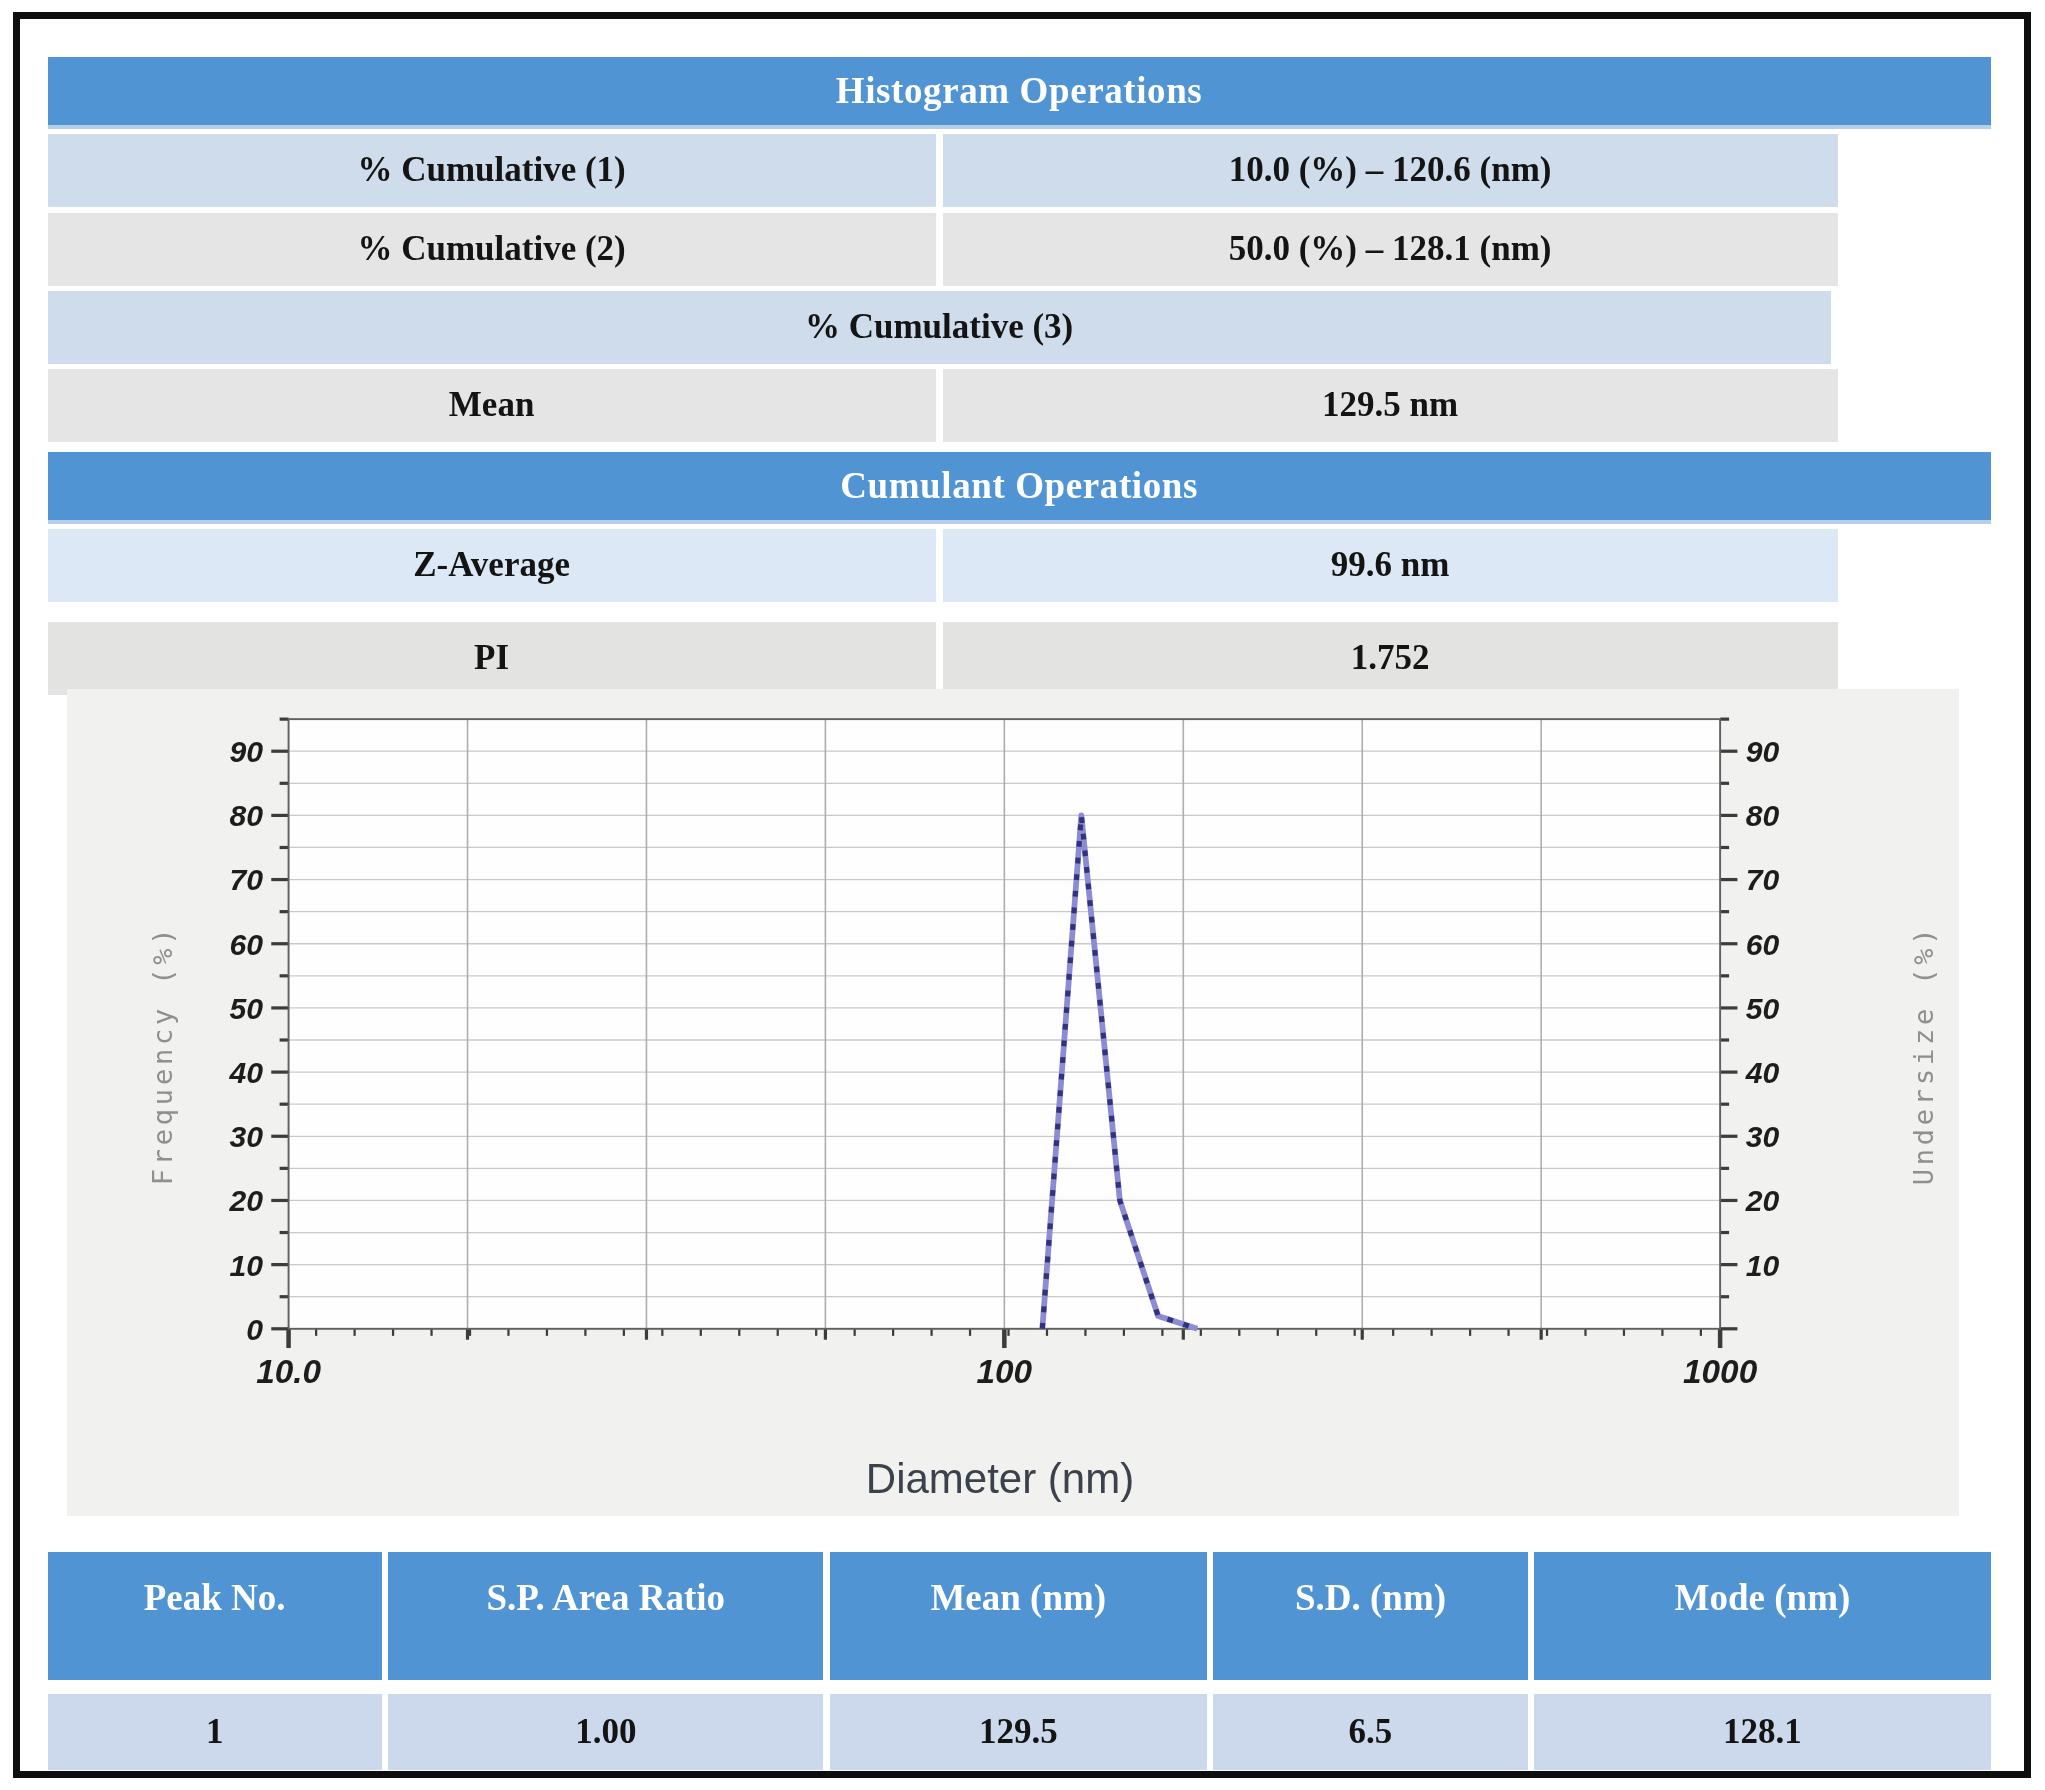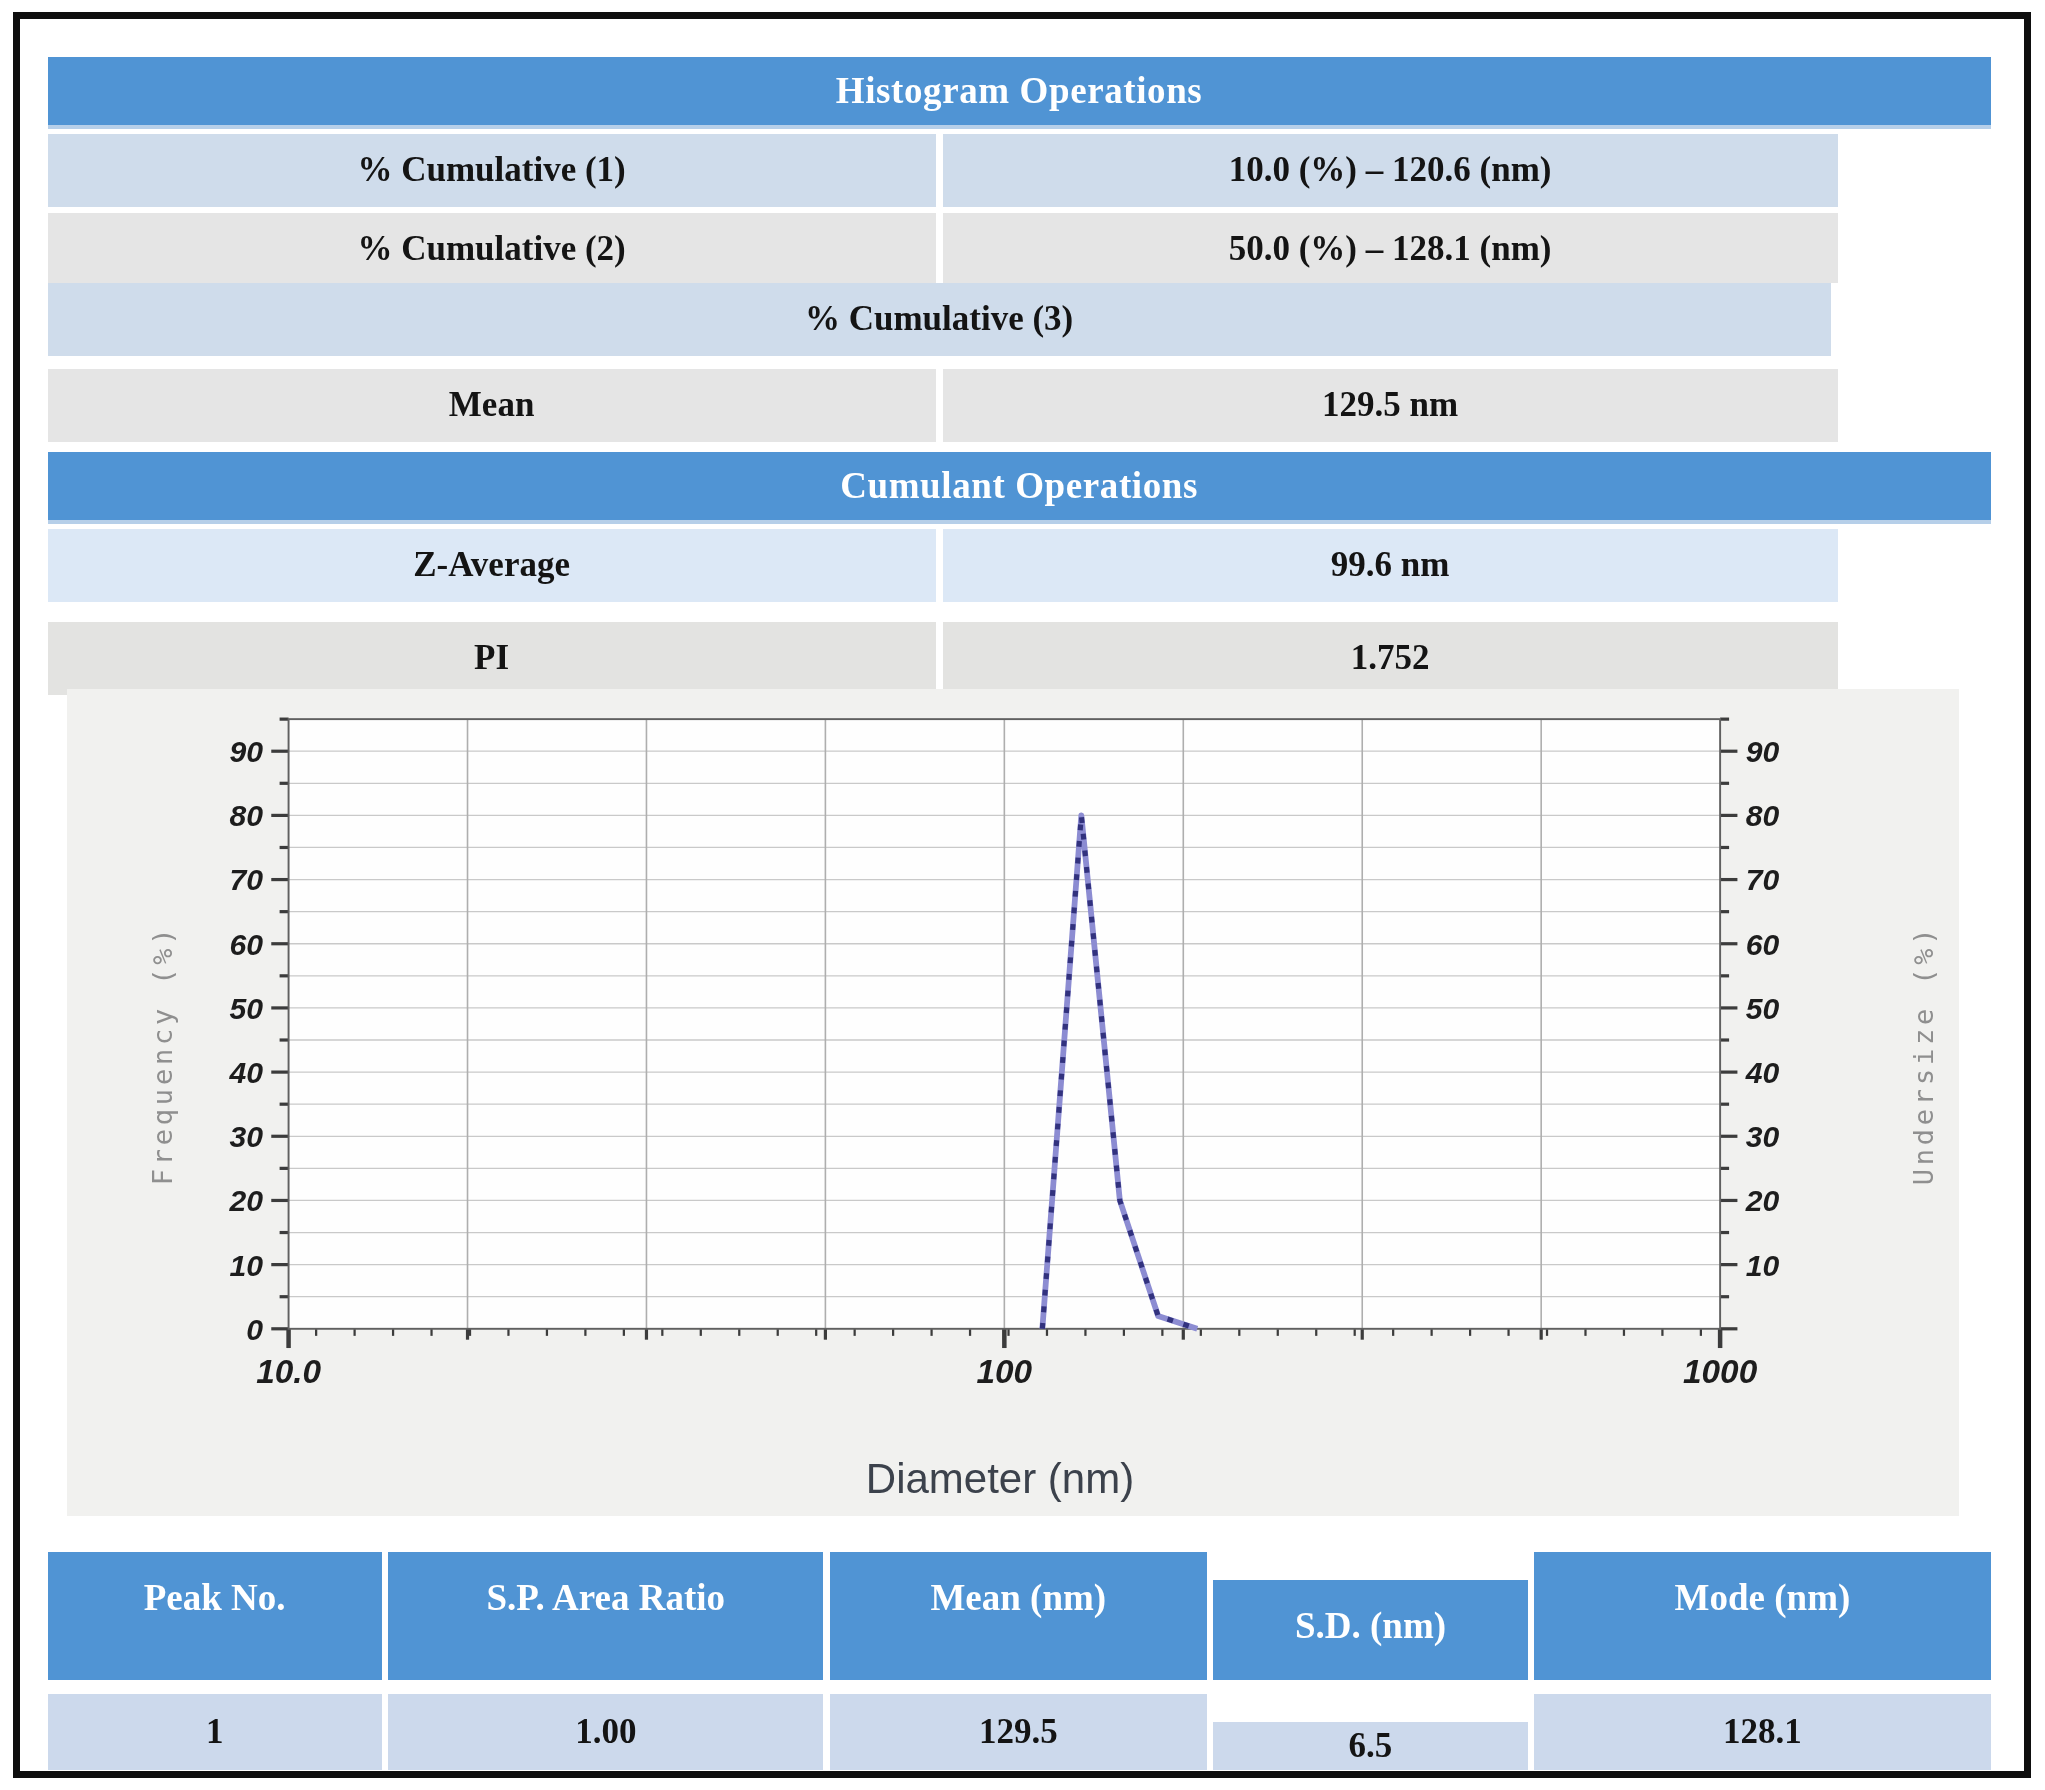--- a/index.html
+++ b/index.html
@@ -37,39 +37,39 @@
   .xaxis-title{position:absolute;font-family:"Liberation Sans",sans-serif;font-size:42px;color:#3c424c;
         transform:translate(-50%,-50%);white-space:nowrap;}
   
   .peak-table{position:absolute;left:27.6px;top:1533px;width:1943px;}
   .peak-head{display:flex;gap:6.4px;height:128px;}
   .peak-head .pcell{background:#5094d4;color:#ffffff;font-size:37px;font-weight:bold;
         display:flex;justify-content:center;align-items:flex-start;padding-top:24.4px;box-sizing:border-box;}
   .peak-row{display:flex;gap:6.4px;height:76px;margin-top:14px;}
   .peak-row .pcell{background:#ccd9ec;color:#141414;font-size:35px;font-weight:bold;
         display:flex;justify-content:center;align-items:center;}
-  .c0{flex:0 0 17.2%;} .c1{flex:0 0 22.4%;} .c2{flex:0 0 19.4%;} .c3{flex:0 0 16.2%;margin-top:28px;} .c4{flex:1 1 auto;}
+  .c0{flex:0 0 17.2%;} .c1{flex:0 0 22.4%;} .c2{flex:0 0 19.4%;} .c3{flex:0 0 16.2%;} .c4{flex:1 1 auto;}
 </style>
 </head>
 <body>
 
 <div class="frame">
 
   <div class="band" style="top:38px;">
     <span>Histogram Operations</span>
   </div>
   <div class="trow" style="top:115px;">
     <div class="cell lbl bg-a">% Cumulative (1)</div>
     <div class="cell bg-a">10.0 (%) – 120.6 (nm)</div>
   </div>
   <div class="trow" style="top:194px;">
     <div class="cell lbl bg-b">% Cumulative (2)</div>
     <div class="cell bg-b">50.0 (%) – 128.1 (nm)</div>
   </div>
-  <div class="trow" style="top:264px;">
+  <div class="trow" style="top:272px;">
     <div class="cell lbl bg-a">% Cumulative (3)</div>
   </div>
   <div class="trow" style="top:350px;">
     <div class="cell lbl bg-b">Mean</div>
     <div class="cell bg-b">129.5 nm</div>
   </div>
 
   <div class="band" style="top:433px;">
     <span>Cumulant Operations</span>
   </div>

